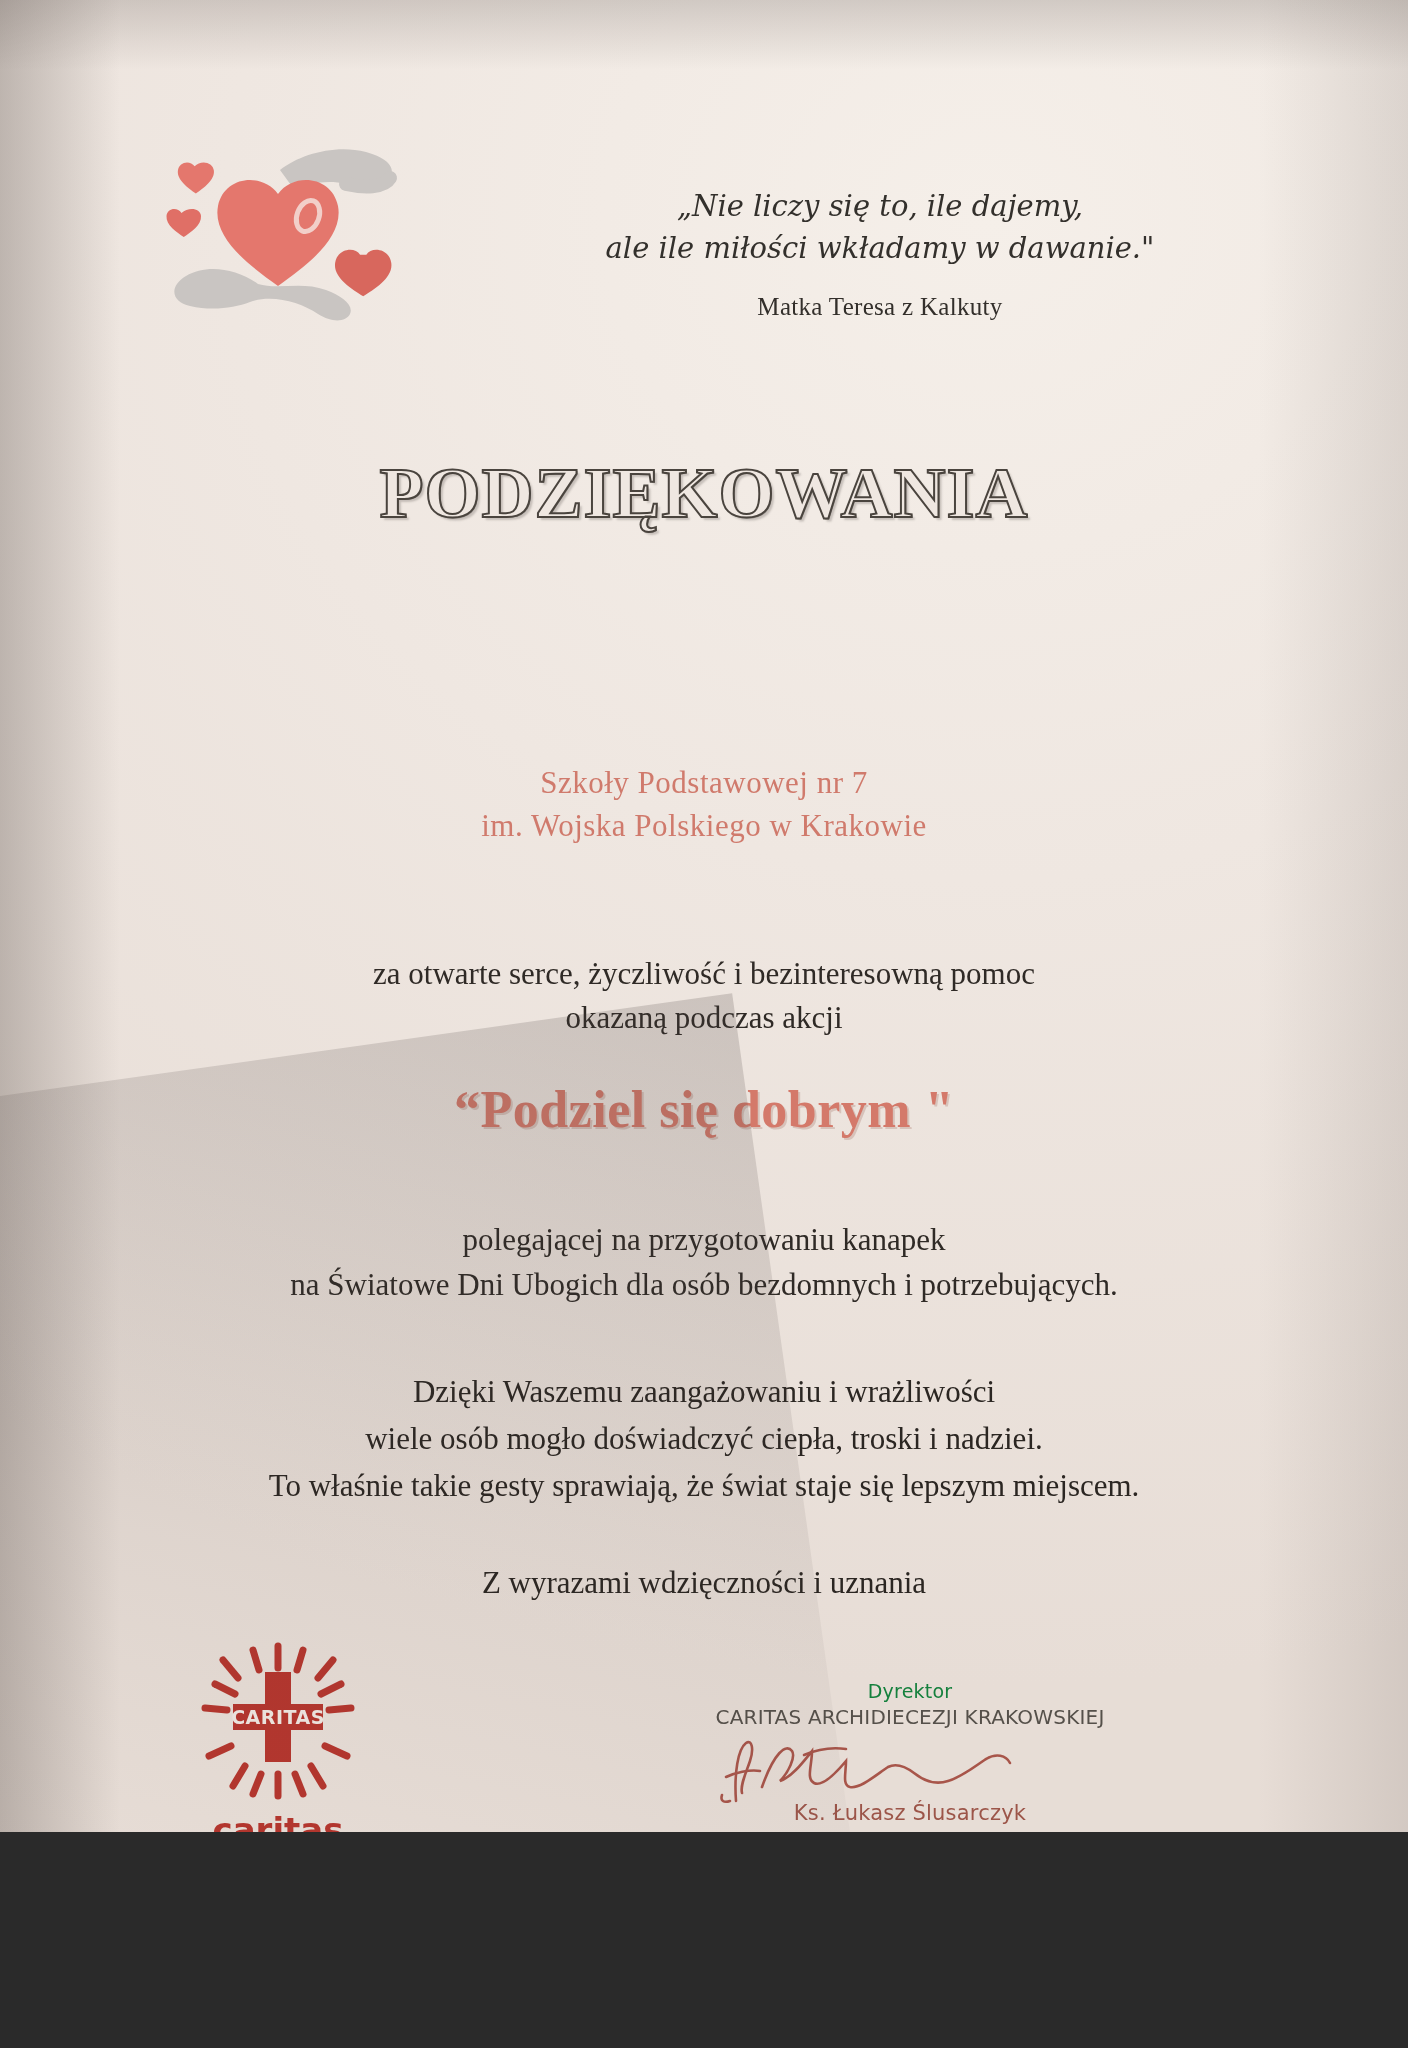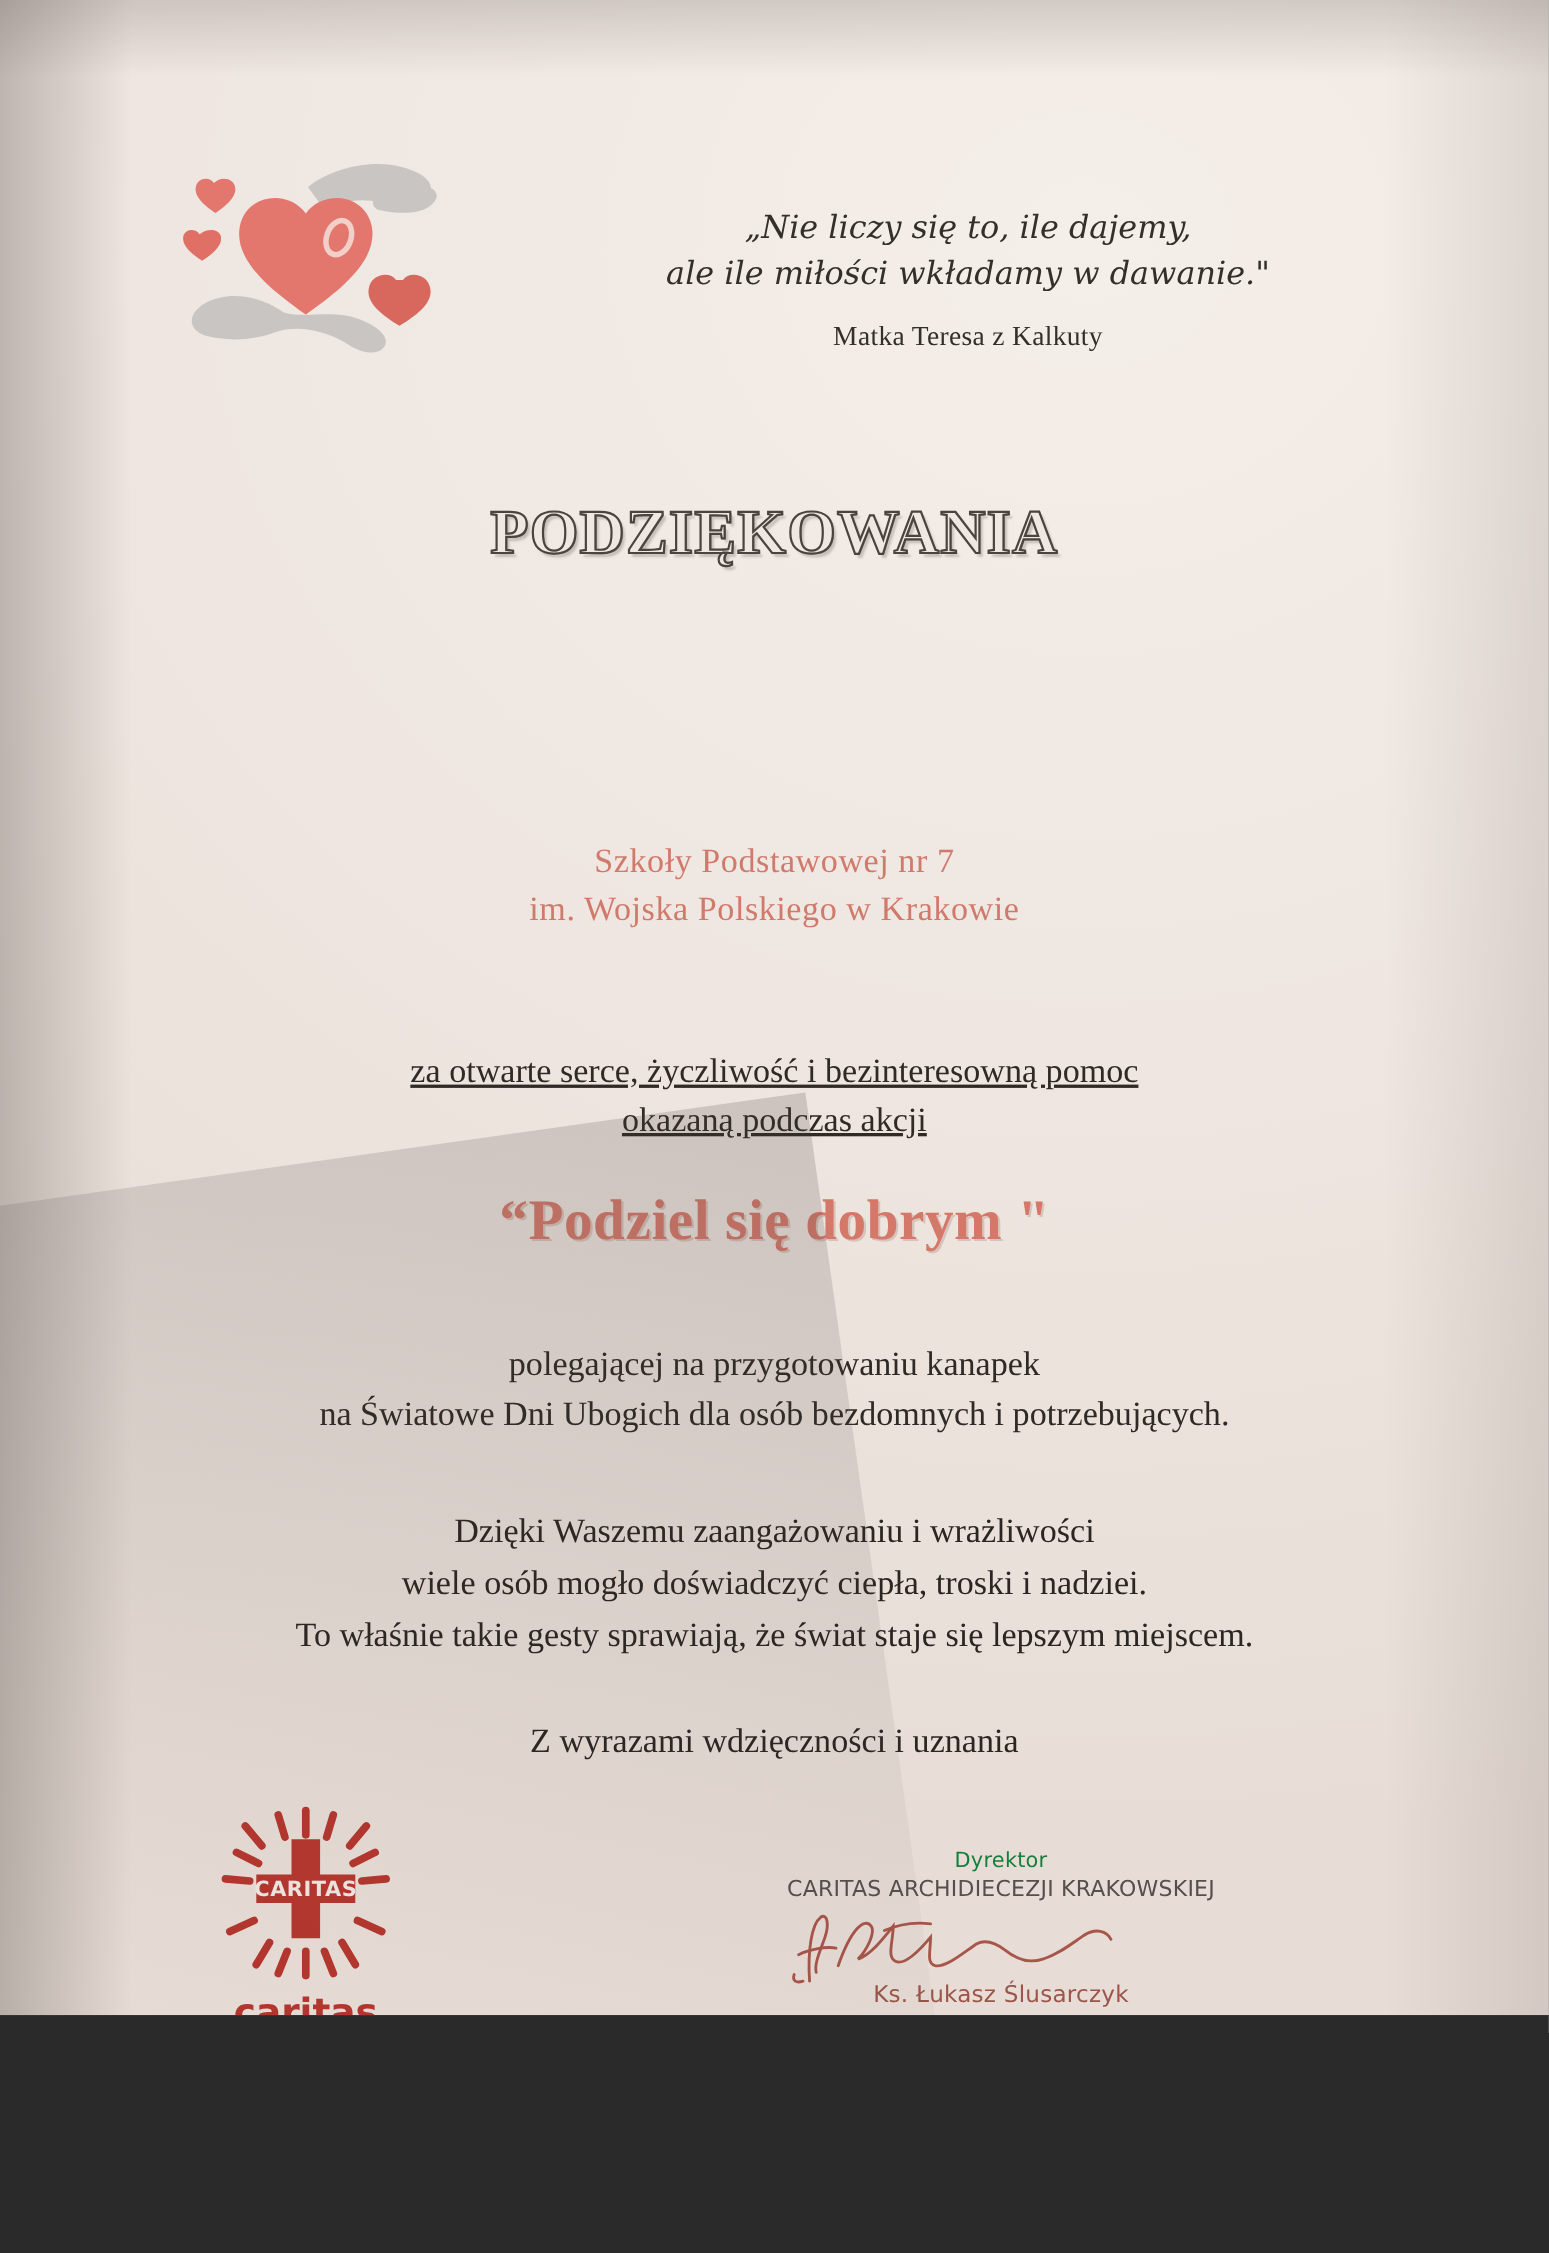--- a/index.html
+++ b/index.html
@@ -84,21 +84,21 @@
     color: #332f2b;
   }
 
   
   .title {
     position: absolute;
     left: 0; right: 0;
     top: 452px;
     text-align: center;
     font-family: "Liberation Serif", serif;
-    font-size: 57px;
+    font-size: 72px;
     font-weight: 700;
     letter-spacing: 1px;
     color: #efe7e1;
     -webkit-text-stroke: 2px #4a443e;
     text-shadow:
       1px 1px 0 rgba(70,64,58,0.55),
       3px 3px 2px rgba(70,64,58,0.25);
   }
 
   .for-word {
@@ -123,21 +123,20 @@
   }
 
   .reason {
     position: absolute;
     left: 0; right: 0;
     top: 952px;
     text-align: center;
     font-size: 31px;
     line-height: 1.42;
     color: #2f2a26;
-    text-decoration: underline;
   }
 
   .action-name {
     position: absolute;
     left: 0; right: 0;
     top: 1080px;
     text-align: center;
     font-size: 52px;
     font-weight: 700;
     color: #d4796a;

